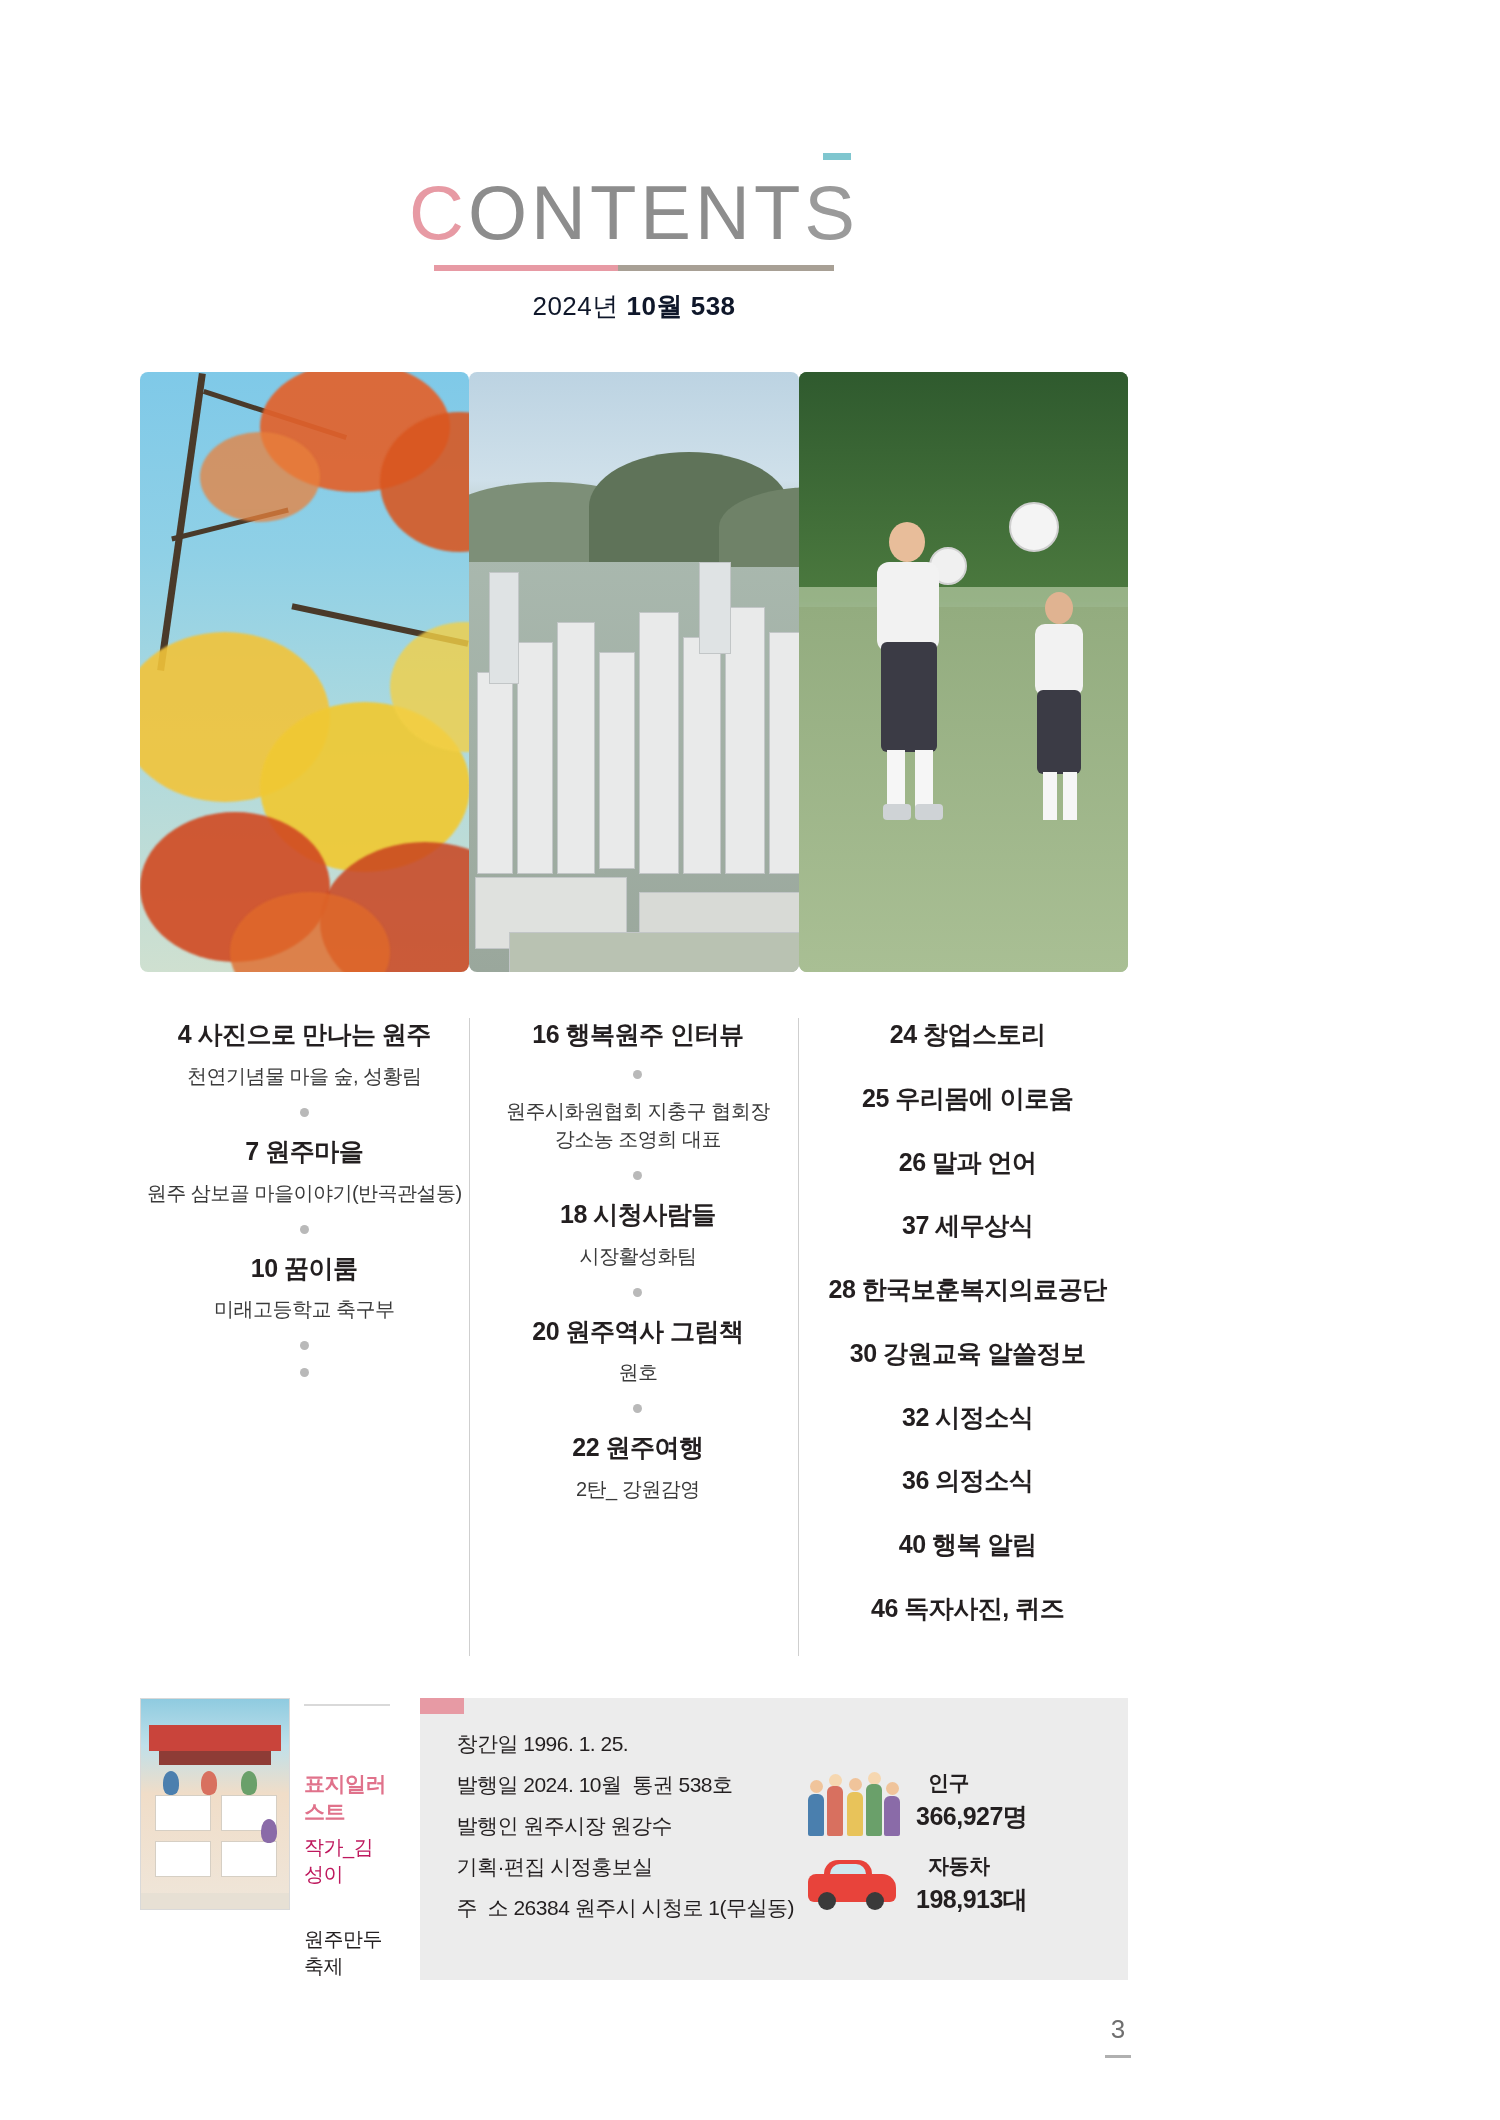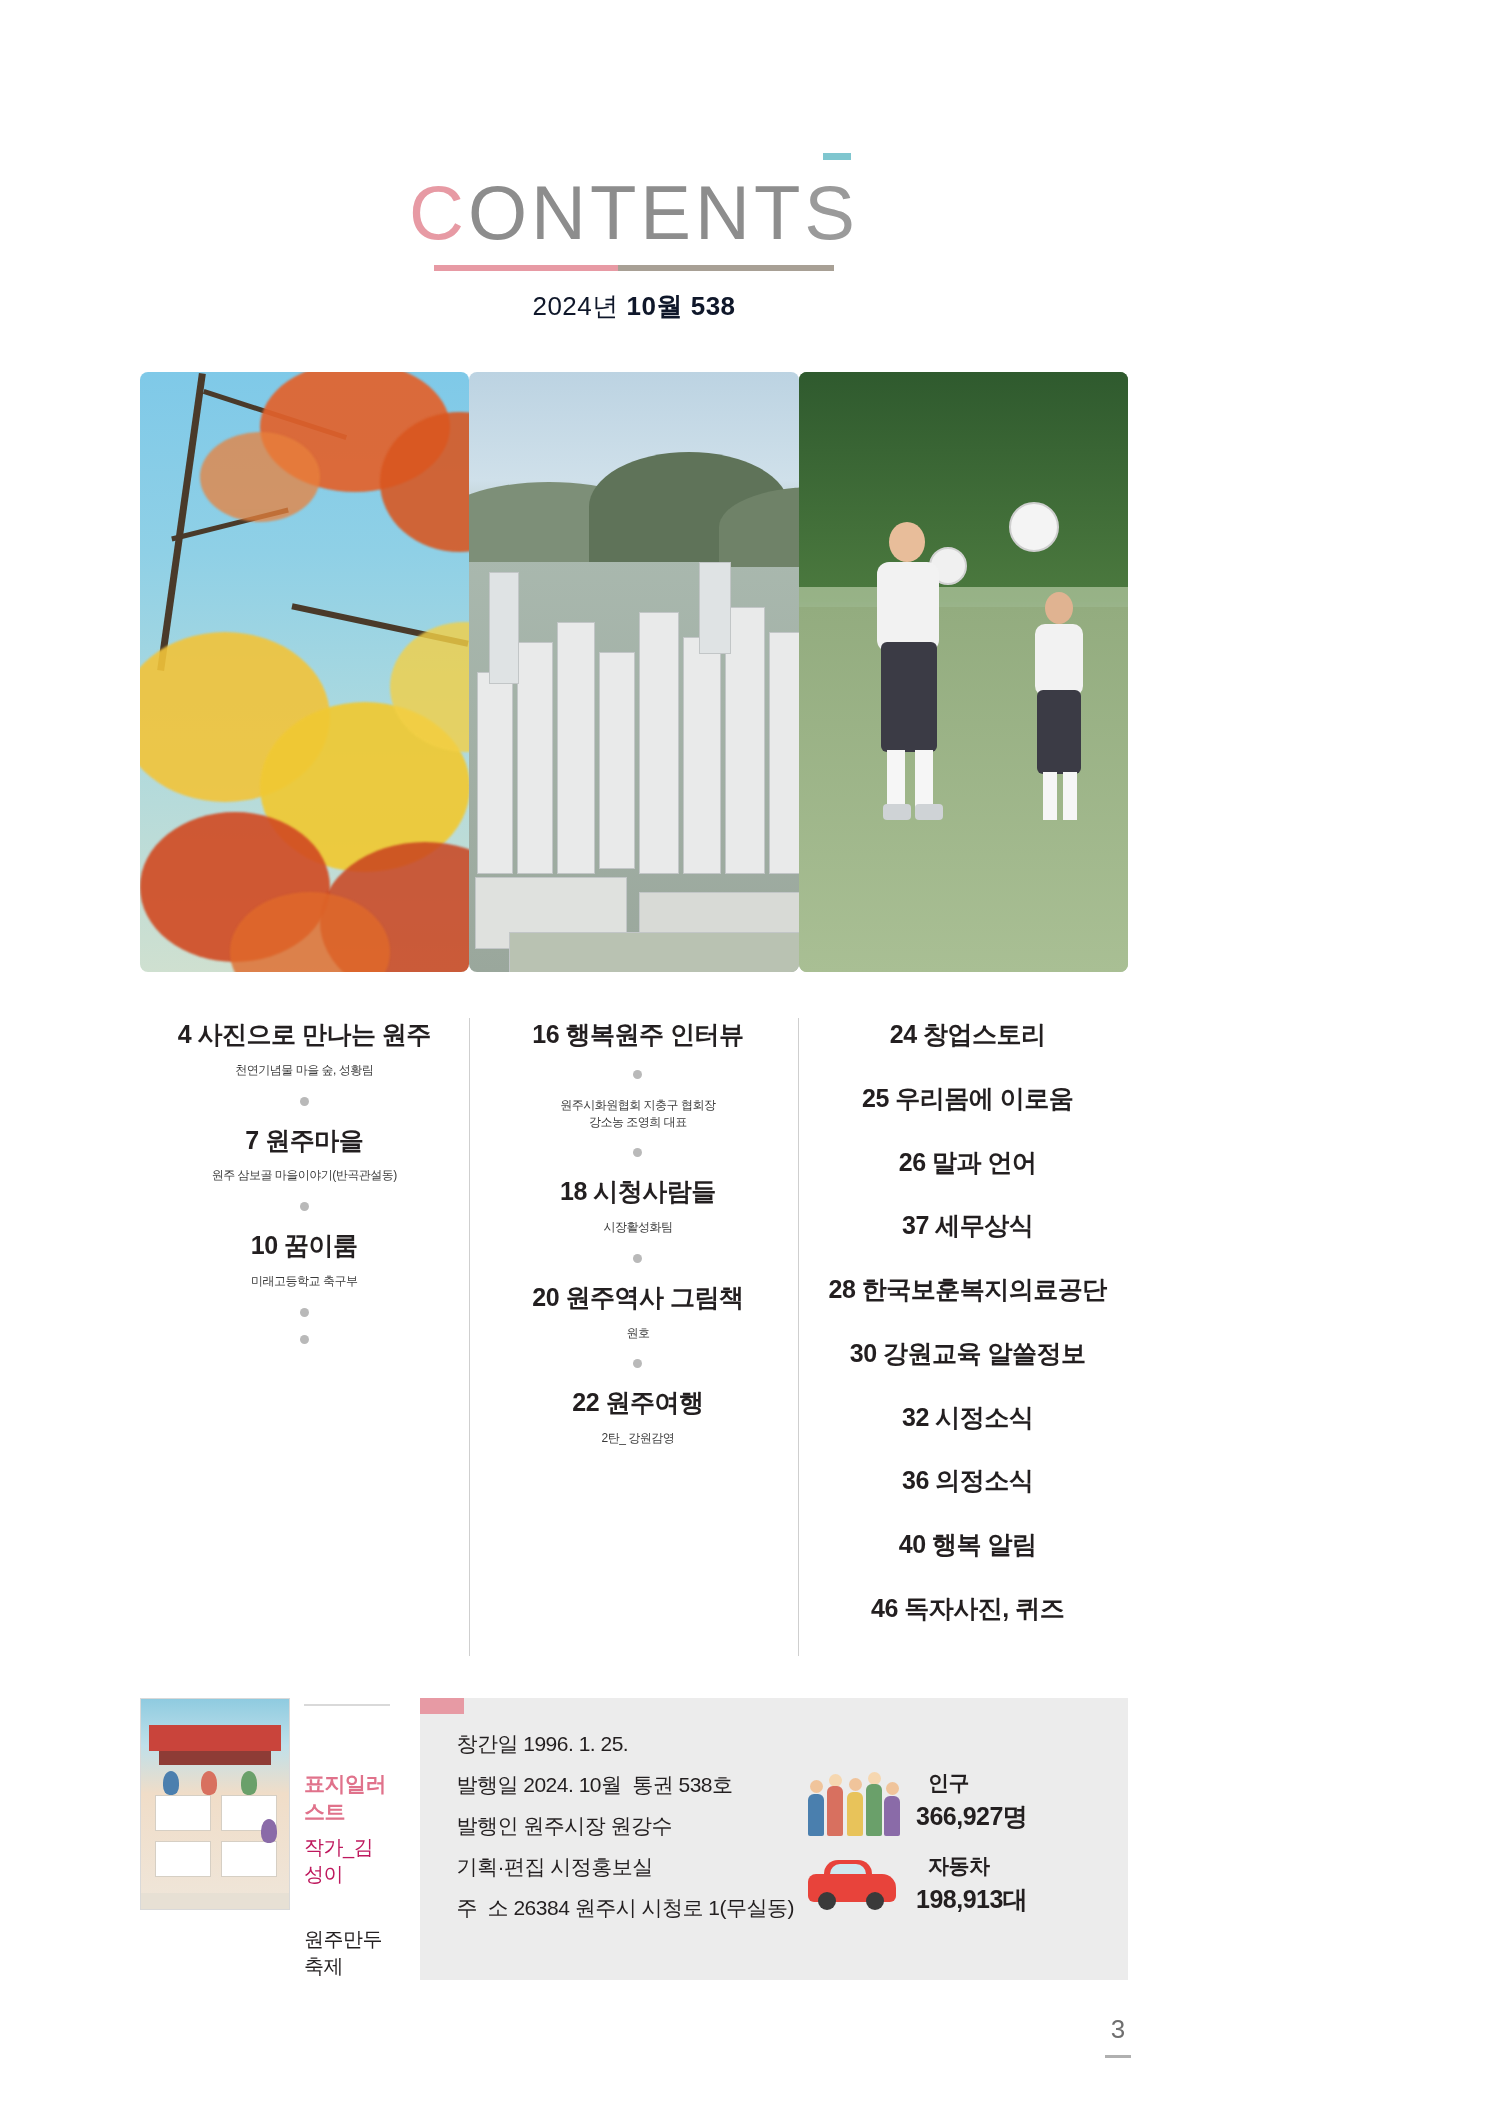--- a/index.html
+++ b/index.html
@@ -112,21 +112,21 @@
 
   .entry { margin-bottom: 2px; }
   .entry-title {
     font-size: 25px;
     font-weight: 700;
     color: #231f20;
     letter-spacing: -0.5px;
     line-height: 1.35;
   }
   .entry-sub {
-    font-size: 12px;
+    font-size: 20px;
     color: #3a3a3a;
     letter-spacing: -0.5px;
     margin-top: 10px;
     line-height: 1.4;
   }
   .dot {
     width: 9px; height: 9px;
     border-radius: 50%;
     background: #b9b9b9;
     margin: 18px auto;

